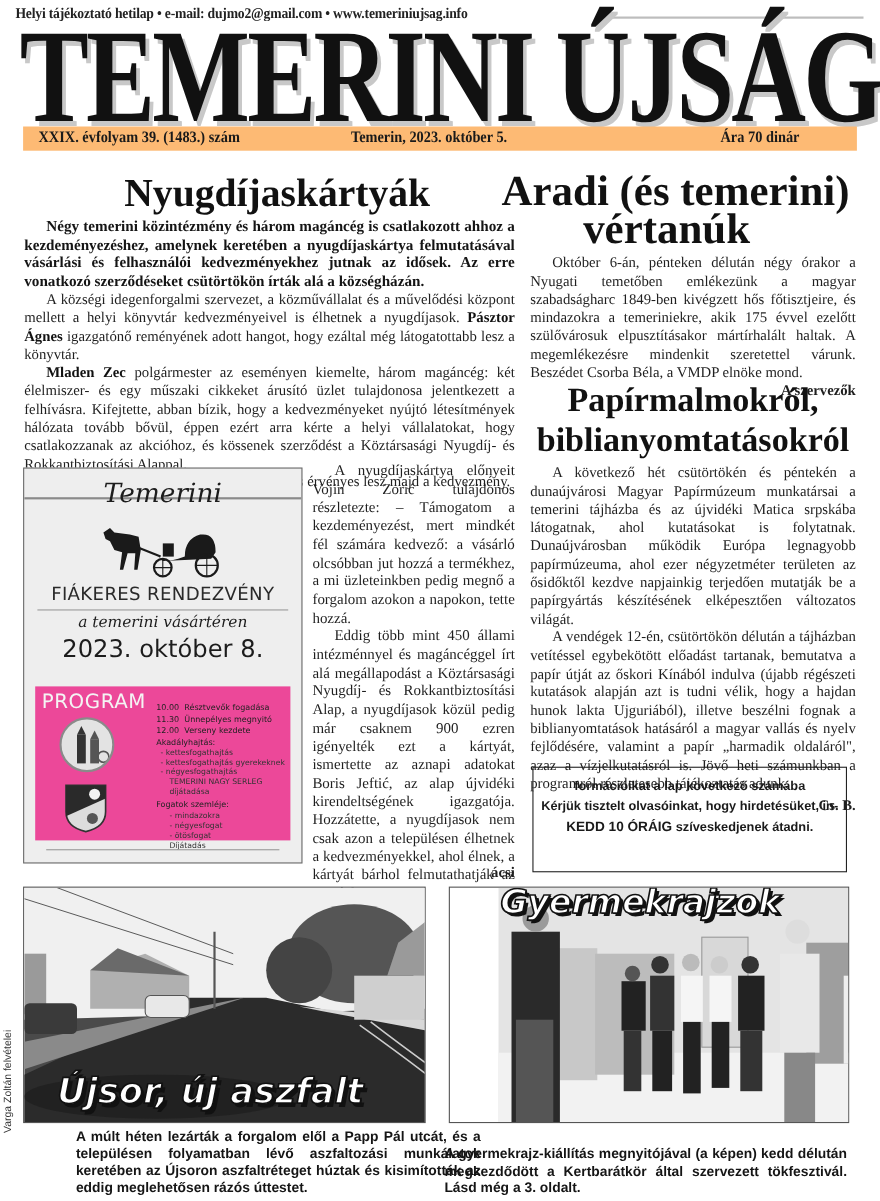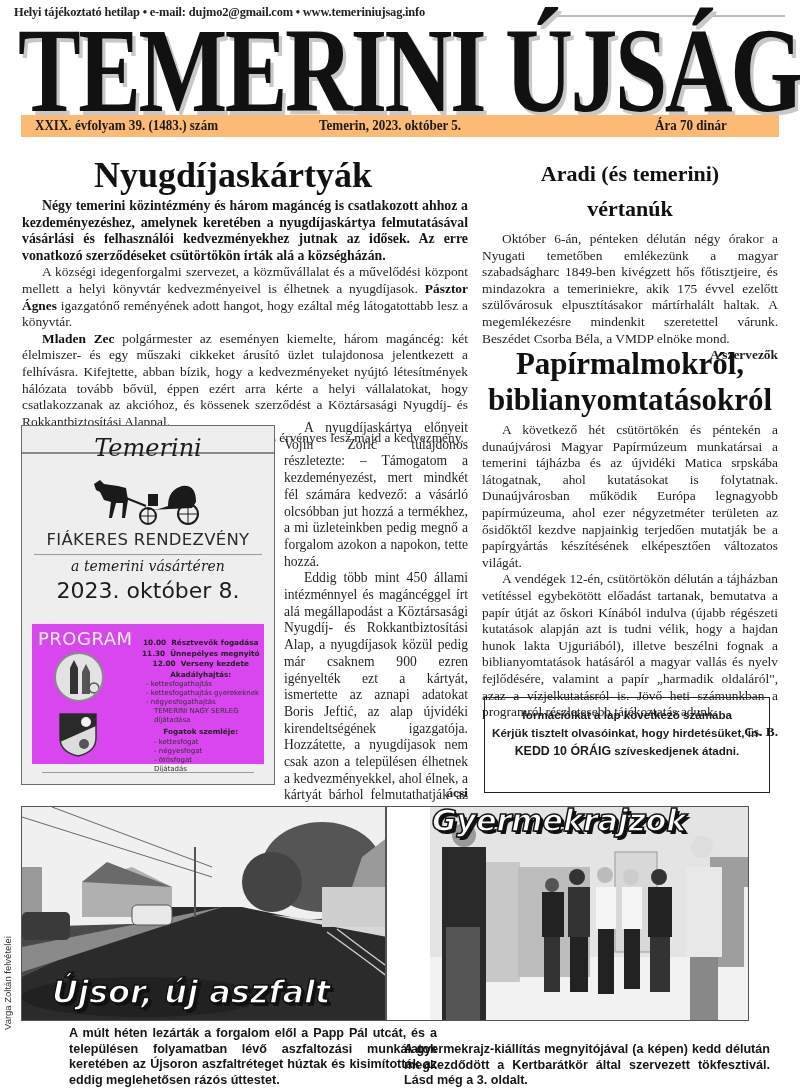--- a/index.html
+++ b/index.html
@@ -23,24 +23,24 @@
   .body p { text-indent: 20px; }
   .body b { color: #111; }
   .lead { font-weight: bold; font-size: 13.8px; line-height: 16.6px; color: #151515; }
   .sig { text-align: right; font-weight: bold; text-indent: 0 !important; }
 
   
   .poster { position: absolute; left: 21px; top: 425px; width: 254px; height: 360px; border: 1.5px solid #6a6a6a; background: #eeeeee; overflow: hidden; }
   .poster-line { position: absolute; left: 0; width: 100%; height: 2px; background: #8a8a8a; }
   .poster-script { position: absolute; left: 0; width: 100%; text-align: center; font-family: "DejaVu Serif", serif; font-style: italic; color: #1c1c1c; }
   .poster-caps { position: absolute; left: 0; width: 100%; text-align: center; font-family: "DejaVu Sans", sans-serif; color: #2a2a2a; letter-spacing: 0.3px; }
-  .poster-program { position: absolute; left: 10px; top: 198px; width: 232px; height: 140px; background: #d946ef; }
+  .poster-program { position: absolute; left: 10px; top: 198px; width: 232px; height: 140px; background: #ec4899; }
   .pp-title { position: absolute; left: 6px; top: 4px; font-family: "DejaVu Sans", sans-serif; font-size: 18px; color: #f4f4f4; letter-spacing: 0.5px; }
   .pp-list { position: absolute; left: 110px; top: 14px; font-family: "DejaVu Sans", sans-serif; font-size: 7px; line-height: 9px; color: #222; }
-  .pp-list .b { font-weight: bold; font-size: 7.3px; line-height: 10.5px; text-align: center; }
+  .pp-list .b { font-weight: normal; font-size: 7.3px; line-height: 10.5px; }
   .pp-list .i { padding-left: 4px; color: #333; }
   .pp-list .ii { padding-left: 12px; color: #333; }
   .crest1 { position: absolute; left: 22px; top: 28px; width: 50px; height: 50px; border-radius: 50%; border: 2px solid #8a8a8a; background: #e3e3e3; overflow: hidden; }
   .crest2 { position: absolute; left: 26px; top: 88px; width: 40px; height: 46px; }
 
   
   .notice { position: absolute; left: 484px; top: 697px; width: 286px; height: 96px; border: 1.5px solid #222; font-family: "Liberation Sans", sans-serif; font-size: 11.6px; line-height: 18px; text-align: center; color: #1a1a1a; padding-top: 8px; }
   .notice b { font-size: 12.4px; }
 
   
@@ -56,21 +56,21 @@
 <div class="topline-rule2"></div>
 <div class="masthead">
   <div class="masthead-title">TEMERINI ÚJSÁG</div>
 </div>
 <div class="infobar">
   <span class="ib-left">XXIX. évfolyam 39. (1483.) szám</span>
   <span class="ib-mid">Temerin, 2023. október 5.</span>
   <span class="ib-right">Ára 70 dinár</span>
 </div>
 
-<div class="headline" style="left:8px; top:154px; width:450px; font-size:36px; line-height:42px;">Nyugdíjaskártyák</div>
+<div class="headline" style="left:27px; top:154px; width:450px; font-size:36px; line-height:42px;">Nyugdíjaskártyák</div>
 
 <div class="body" style="left:22px; top:198px; width:446px;">
   <p class="lead">Négy temerini közintézmény és három magáncég is csatlakozott ahhoz a kezdeményezéshez, amelynek keretében a nyugdíjaskártya felmutatásával vásárlási és felhasználói kedvezményekhez jutnak az idősek. Az erre vonatkozó szerződéseket csütörtökön írták alá a községházán.</p>
   <p><span>A községi idegenforgalmi szervezet, a közművállalat és a művelődési központ mellett a helyi könyvtár kedvezményeivel is élhetnek a nyugdíjasok. </span><b>Pásztor Ágnes</b><span> igazgatónő reményének adott hangot, hogy ezáltal még látogatottabb lesz a könyvtár.</span></p>
   <p><b>Mladen Zec</b><span> polgármester az eseményen kiemelte, három magáncég: két élelmiszer- és egy műszaki cikkeket árusító üzlet tulajdonosa jelentkezett a felhívásra. Kifejtette, abban bízik, hogy a kedvezményeket nyújtó létesítmények hálózata tovább bővül, éppen ezért arra kérte a helyi vállalatokat, hogy csatlakozzanak az akcióhoz, és kössenek szerződést a Köztársasági Nyugdíj- és Rokkantbiztosítási Alappal.</span></p>
   <p><span>A </span><b>Zorić</b><span> élelmiszerüzletben és pékségben is érvényes lesz majd a kedvezmény.</span></p>
 </div>
 
 <div class="body" style="left:284px; top:420px; width:184px; font-size:13.6px; line-height:16.7px;">
   <p>A nyugdíjaskártya előnyeit Vojin Zorić tulajdonos részletezte: – Támogatom a kezdeményezést, mert mindkét fél számára kedvező: a vásárló olcsóbban jut hozzá a termékhez, a mi üzleteinkben pedig megnő a forgalom azokon a napokon, tette hozzá.</p>
@@ -121,30 +121,30 @@
       <div class="b"><span>10.00</span>&nbsp;&nbsp;<span>Résztvevők fogadása</span></div>
       <div class="b"><span>11.30</span>&nbsp;&nbsp;<span>Ünnepélyes megnyitó</span></div>
       <div class="b"><span>12.00</span>&nbsp;&nbsp;<span>Verseny kezdete</span></div>
       <div class="b">Akadályhajtás:</div>
       <div class="i">- kettesfogathajtás</div>
       <div class="i">- kettesfogathajtás gyerekeknek</div>
       <div class="i">- négyesfogathajtás</div>
       <div class="ii">TEMERINI NAGY SERLEG</div>
       <div class="ii">díjátadása</div>
       <div class="b" style="margin-top:2px;">Fogatok szemléje:</div>
-      <div class="ii">- kettesfogat</div>
+      <div class="ii">- mindazokra</div>
       <div class="ii">- négyesfogat</div>
       <div class="ii">- ötösfogat</div>
       <div class="ii">Díjátadás</div>
     </div>
   </div>
   <div class="poster-line" style="top:346px; left:20px; width:212px; height:1px; background:#9a9a9a;"></div>
 </div>
 
-<div class="headline" style="left:480px; top:156px; width:300px; font-size:22px; line-height:35px;font-family:Liberation Serif, serif;">
+<div class="headline" style="left:456px; top:156px; width:300px; font-size:39px; line-height:35px;font-family:Liberation Serif, serif;">
   <div>Aradi (és temerini)</div>
   <div>vértanúk</div>
 </div>
 <div class="body" style="left:482px; top:231px; width:296px;">
   <p>Október 6-án, pénteken délután négy órakor a Nyugati temetőben emlékezünk a magyar szabadságharc 1849-ben kivégzett hős főtisztjeire, és mindazokra a temeriniekre, akik 175 évvel ezelőtt szülővárosuk elpusztításakor mártírhalált haltak. A megemlékezésre mindenkit szeretettel várunk. Beszédet Csorba Béla, a VMDP elnöke mond.</p>
   <p class="sig">A szervezők</p>
 </div>
 
 <div class="headline" style="left:480px; top:346px; width:300px; font-size:31px; line-height:36px;">
   <div>Papírmalmokról,</div>
@@ -183,21 +183,21 @@
     <line x1="173" y1="40" x2="173" y2="110" stroke="#555" stroke-width="2"></line>
     <path d="M305 125 Q340 150 366 170" stroke="#cccccc" fill="none" stroke-width="1.5"></path>
     <path d="M315 122 Q345 145 366 160" stroke="#cccccc" fill="none" stroke-width="1.5"></path>
     <ellipse cx="120" cy="190" rx="120" ry="20" fill="#1a1a1a" opacity="0.6"></ellipse>
   </svg>
   <div class="photo-title" style="left:30px; top:166px; font-size:32px;text-align:center;">Újsor, új aszfalt</div>
 </div>
 <div class="credit">Varga Zoltán felvételei</div>
 <div class="caption" style="left:21px; top:1026px; width:368px;margin-left:48px;">A múlt héten lezárták a forgalom elől a Papp Pál utcát, és a településen folyamatban lévő aszfaltozási munkálatok keretében az Újsoron aszfaltréteget húztak és kisimították az eddig meglehetősen rázós úttestet.</div>
 
-<div class="photo" style="left:385px; top:806px; width:364px; height:215px;padding-left:44px;">
+<div class="photo" style="left:408px; top:806px; width:364px; height:215px;padding-left:44px;">
   <svg width="364" height="215" viewBox="0 0 364 215">
     <rect width="364" height="215" fill="#e4e4e4"></rect>
     <path d="M0 150 L364 150 L364 215 L0 215 Z" fill="#f2f2f2"></path>
     <rect x="40" y="55" width="50" height="120" fill="#c8c8c8"></rect>
     <rect x="88" y="60" width="72" height="110" fill="#bcbcbc"></rect>
     <rect x="280" y="50" width="90" height="110" fill="#9e9e9e"></rect>
     <rect x="185" y="45" width="42" height="100" fill="#d8d8d8" stroke="#999"></rect>
     <rect x="12" y="40" width="44" height="180" fill="#2a2a2a"></rect>
     <circle cx="34" cy="28" r="12" fill="#9a9a9a"></circle>
     <rect x="16" y="120" width="34" height="95" fill="#555"></rect>

